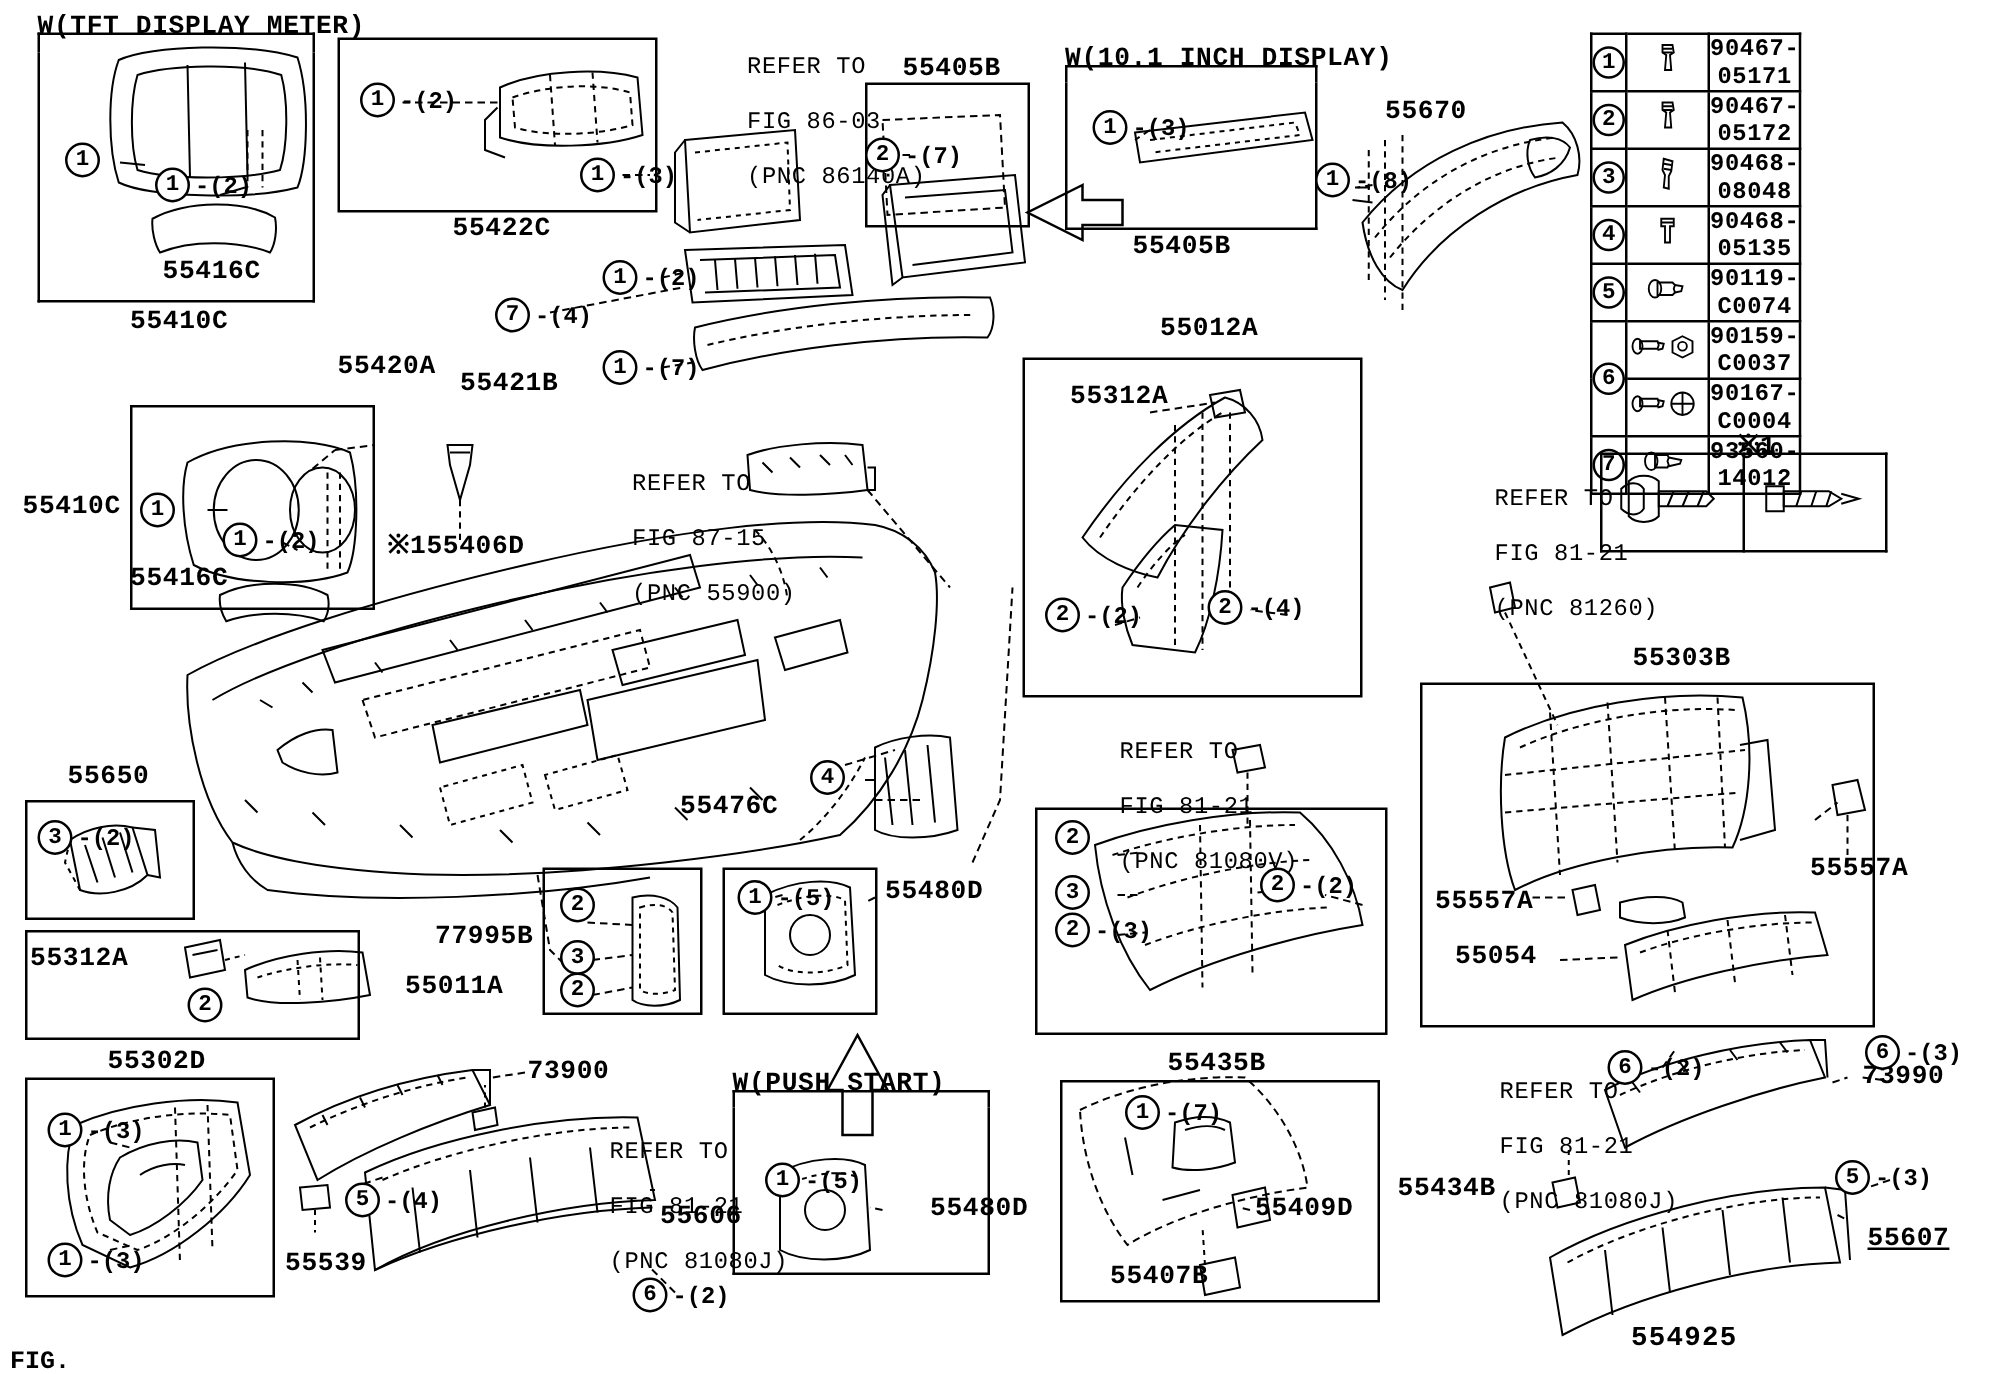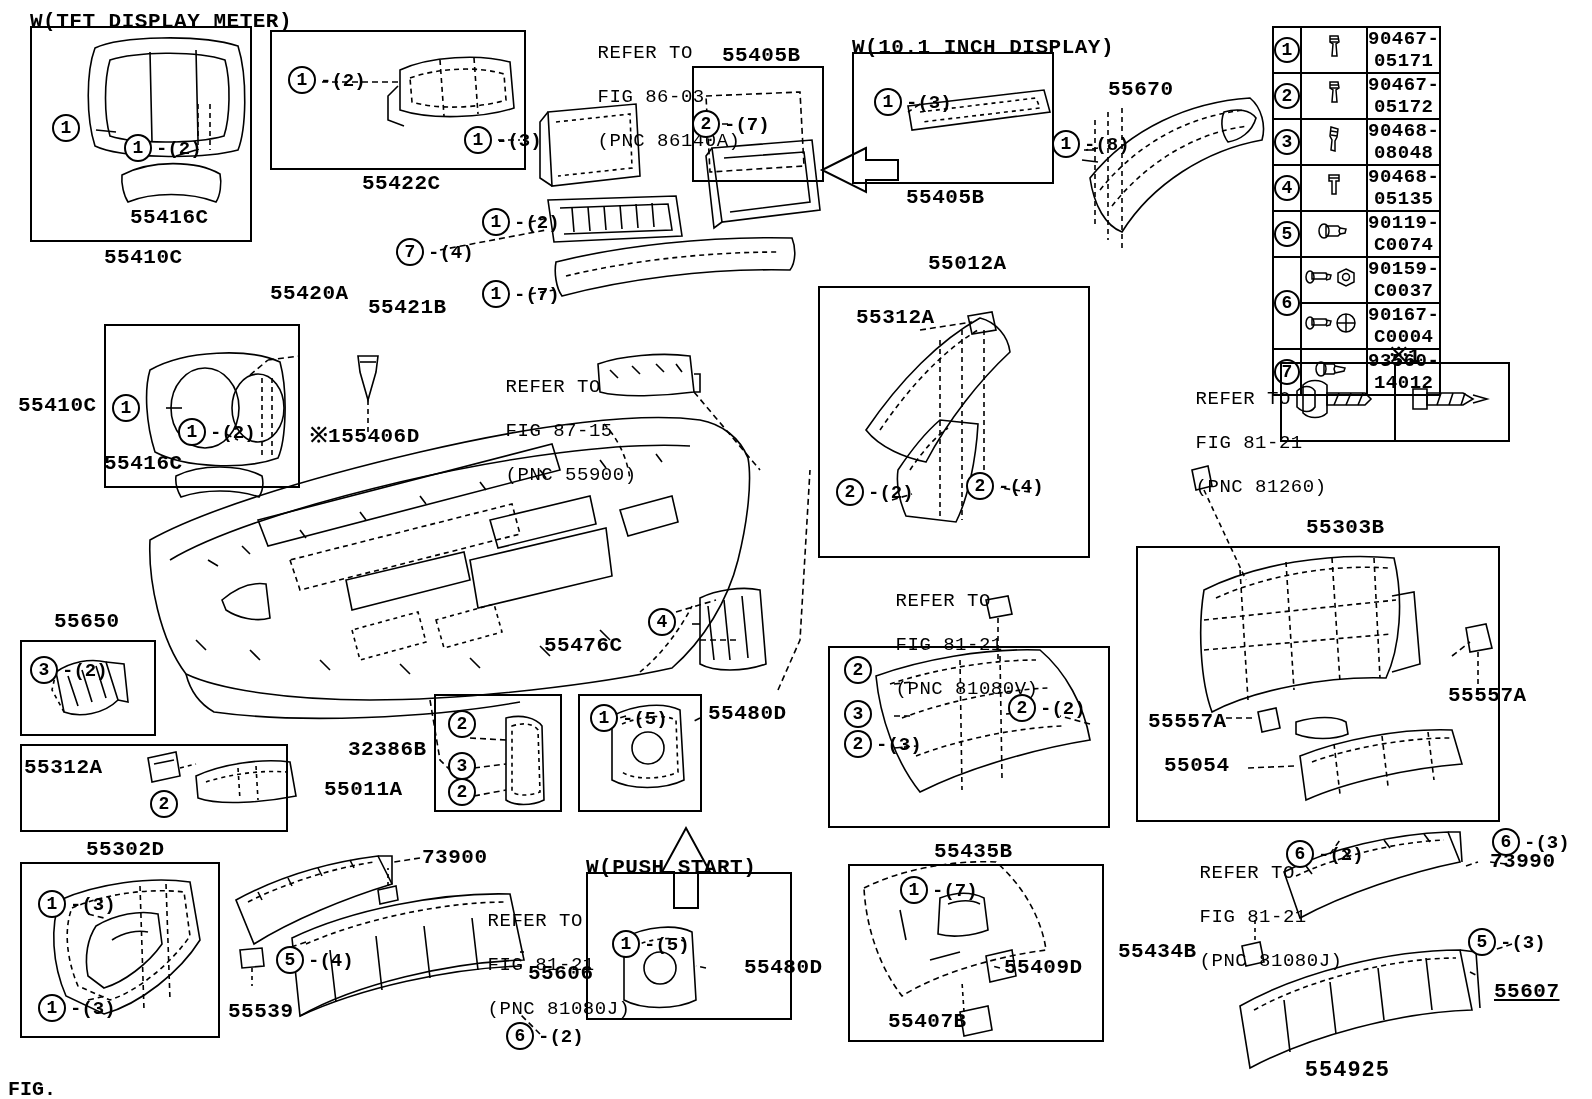--- a/index.html
+++ b/index.html
@@ -415,21 +415,21 @@
   <div class="lbl" style="left:856px; top:306px;">55312A</div>
   <div class="lbl" style="left:18px; top:394px;">55410C</div>
   <div class="lbl" style="left:104px; top:452px;">55416C</div>
   <div class="lbl" style="left:310px; top:420px;">※155406D</div>
   <div class="lbl" style="left:1306px; top:516px;">55303B</div>
   <div class="lbl" style="left:1448px; top:684px;">55557A</div>
   <div class="lbl" style="left:1148px; top:710px;">55557A</div>
   <div class="lbl" style="left:1164px; top:754px;">55054</div>
   <div class="lbl" style="left:54px; top:610px;">55650</div>
   <div class="lbl" style="left:544px; top:634px;">55476C</div>
-  <div class="lbl" style="left:348px; top:738px;">32386B</div>
+  <div class="lbl" style="left:348px; top:738px;">77995B</div>
   <div class="lbl" style="left:708px; top:702px;">55480D</div>
   <div class="lbl" style="left:934px; top:840px;">55435B</div>
   <div class="lbl" style="left:24px; top:756px;">55312A</div>
   <div class="lbl" style="left:300px; top:778px;margin-left:24px;">55011A</div>
   <div class="lbl" style="left:86px; top:838px;">55302D</div>
   <div class="lbl" style="left:422px; top:846px;">73900</div>
   <div class="lbl" style="left:228px; top:1000px;">55539</div>
   <div class="lbl" style="left:528px; top:962px;">55606</div>
   <div class="lbl" style="left:744px; top:956px;">55480D</div>
   <div class="lbl" style="left:1004px; top:956px;">55409D</div>

